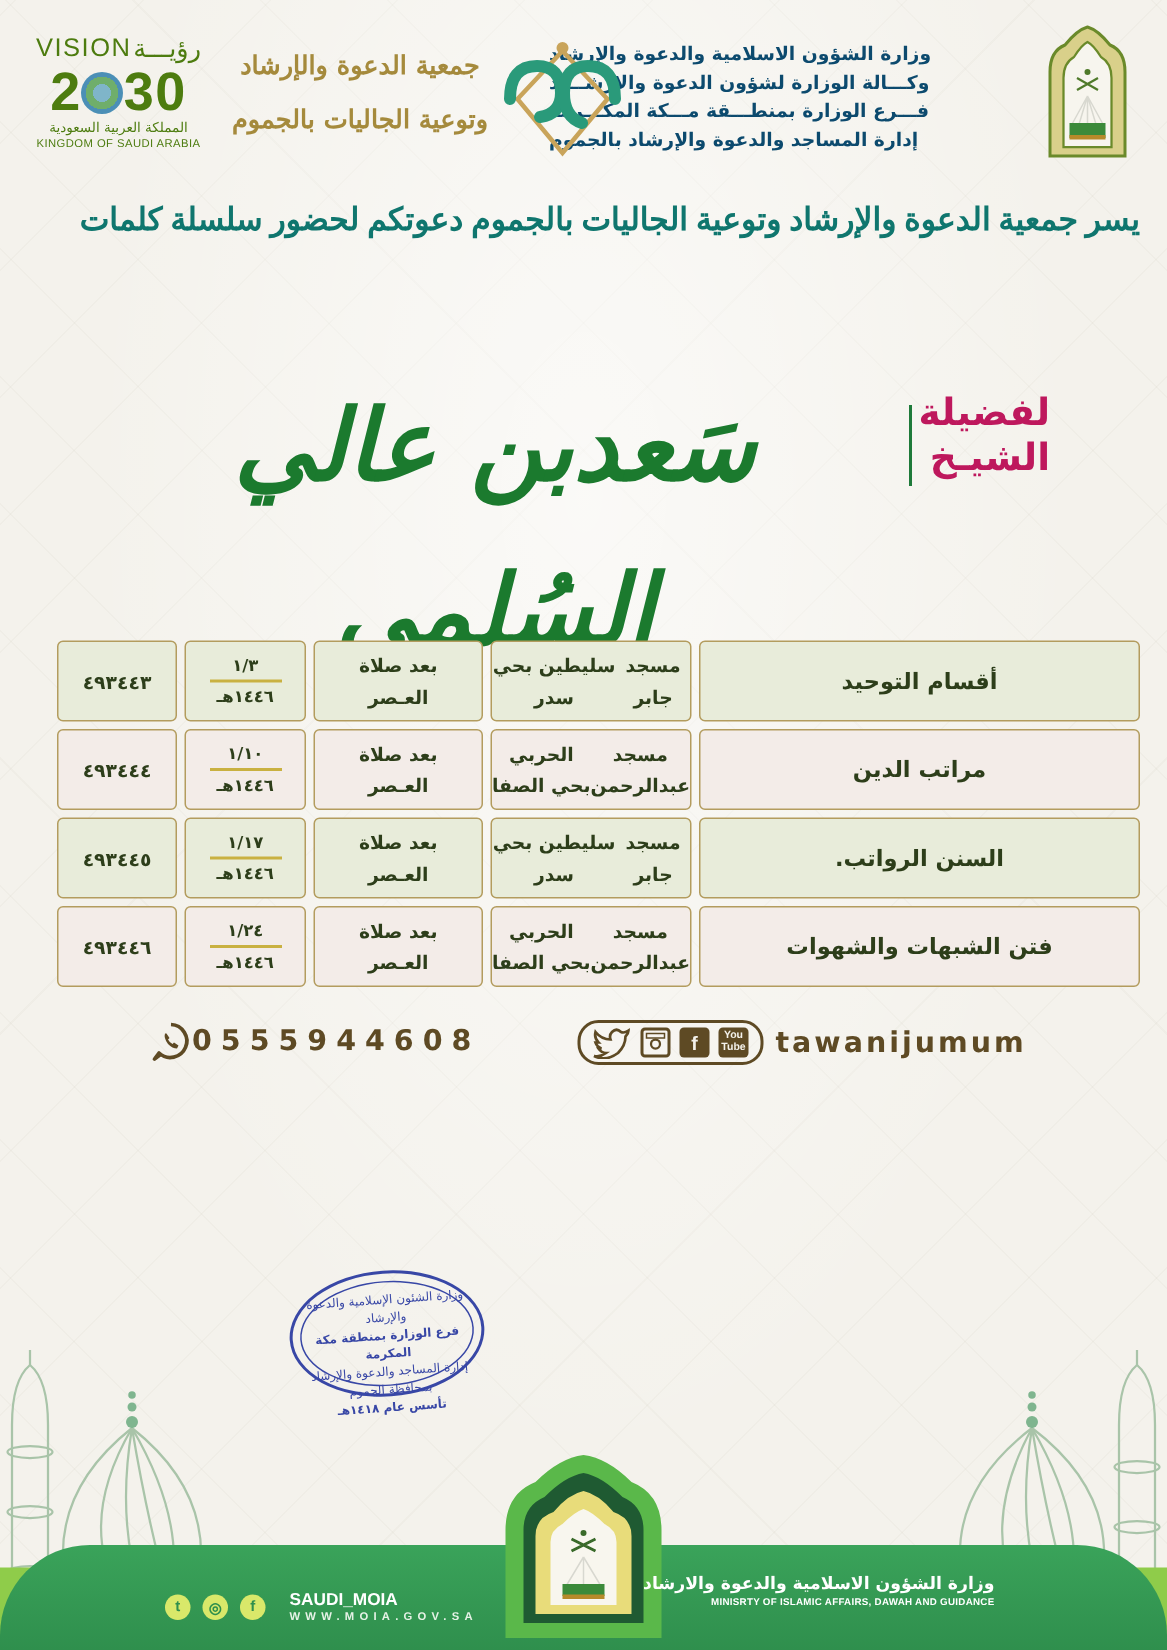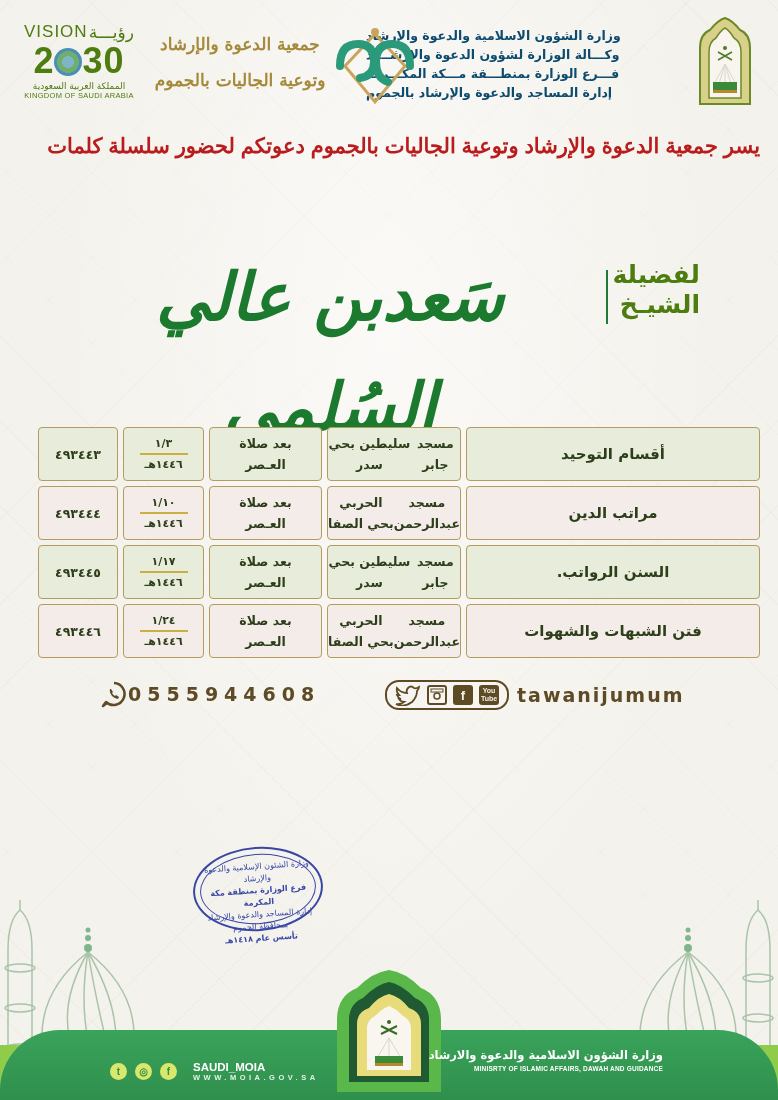--- a/index.html
+++ b/index.html
@@ -44,30 +44,30 @@
   .vision .v-year { font-family: Liberation Sans, sans-serif; font-weight: bold; font-size: 36px; line-height: 36px; letter-spacing: 1px; }
   .vision .v-year .dot { display:inline-block; width: 28px; height: 28px; border-radius: 50%;
      background: radial-gradient(circle, #7fb5c9 0 30%, #6fae6b 30% 55%, #4b8fb6 55% 75%, transparent 76%); vertical-align: -3px; }
   .vision .v-ar { font-size: 9px; direction: rtl; margin-top: 2px; }
   .vision .v-en { font-family: "Liberation Sans", sans-serif; font-size: 7.5px; letter-spacing: 0.3px; }
 
   
   .invite {
     position: absolute; top: 134px; left: 20px; width: 740px;
     direction: rtl; text-align: right;
-    font-weight: bold; font-size: 21px; color: #b91c1c;
-    font-family: Liberation Sans, sans-serif;
+    font-weight: bold; font-size: 21px; color: #0f766e;
+    font-family: Liberation Serif, serif;
   }
 
   
   .speaker { position: absolute; top: 240px; left: 60px; width: 640px; height: 130px; }
   .speaker-label {
     position: absolute; right: 0; top: 20px;
     direction: rtl; text-align: right;
-    color: #4d7c0f; font-weight: bold; font-size: 25px; line-height: 30px;
+    color: #be185d; font-weight: bold; font-size: 25px; line-height: 30px;
   }
   .speaker-divider { position: absolute; right: 92px; top: 30px; width: 2px; height: 54px; background: #1e7a3a; }
   .speaker-name {
     position: absolute; right: 110px; top: 2px; width: 520px;
     direction: rtl; text-align: center;
     font-family: "DejaVu Serif", serif; font-style: italic; font-weight: bold;
     color: #1b7a2e; font-size: 66px; line-height: 110px;
     letter-spacing: -1px;
   }
 

